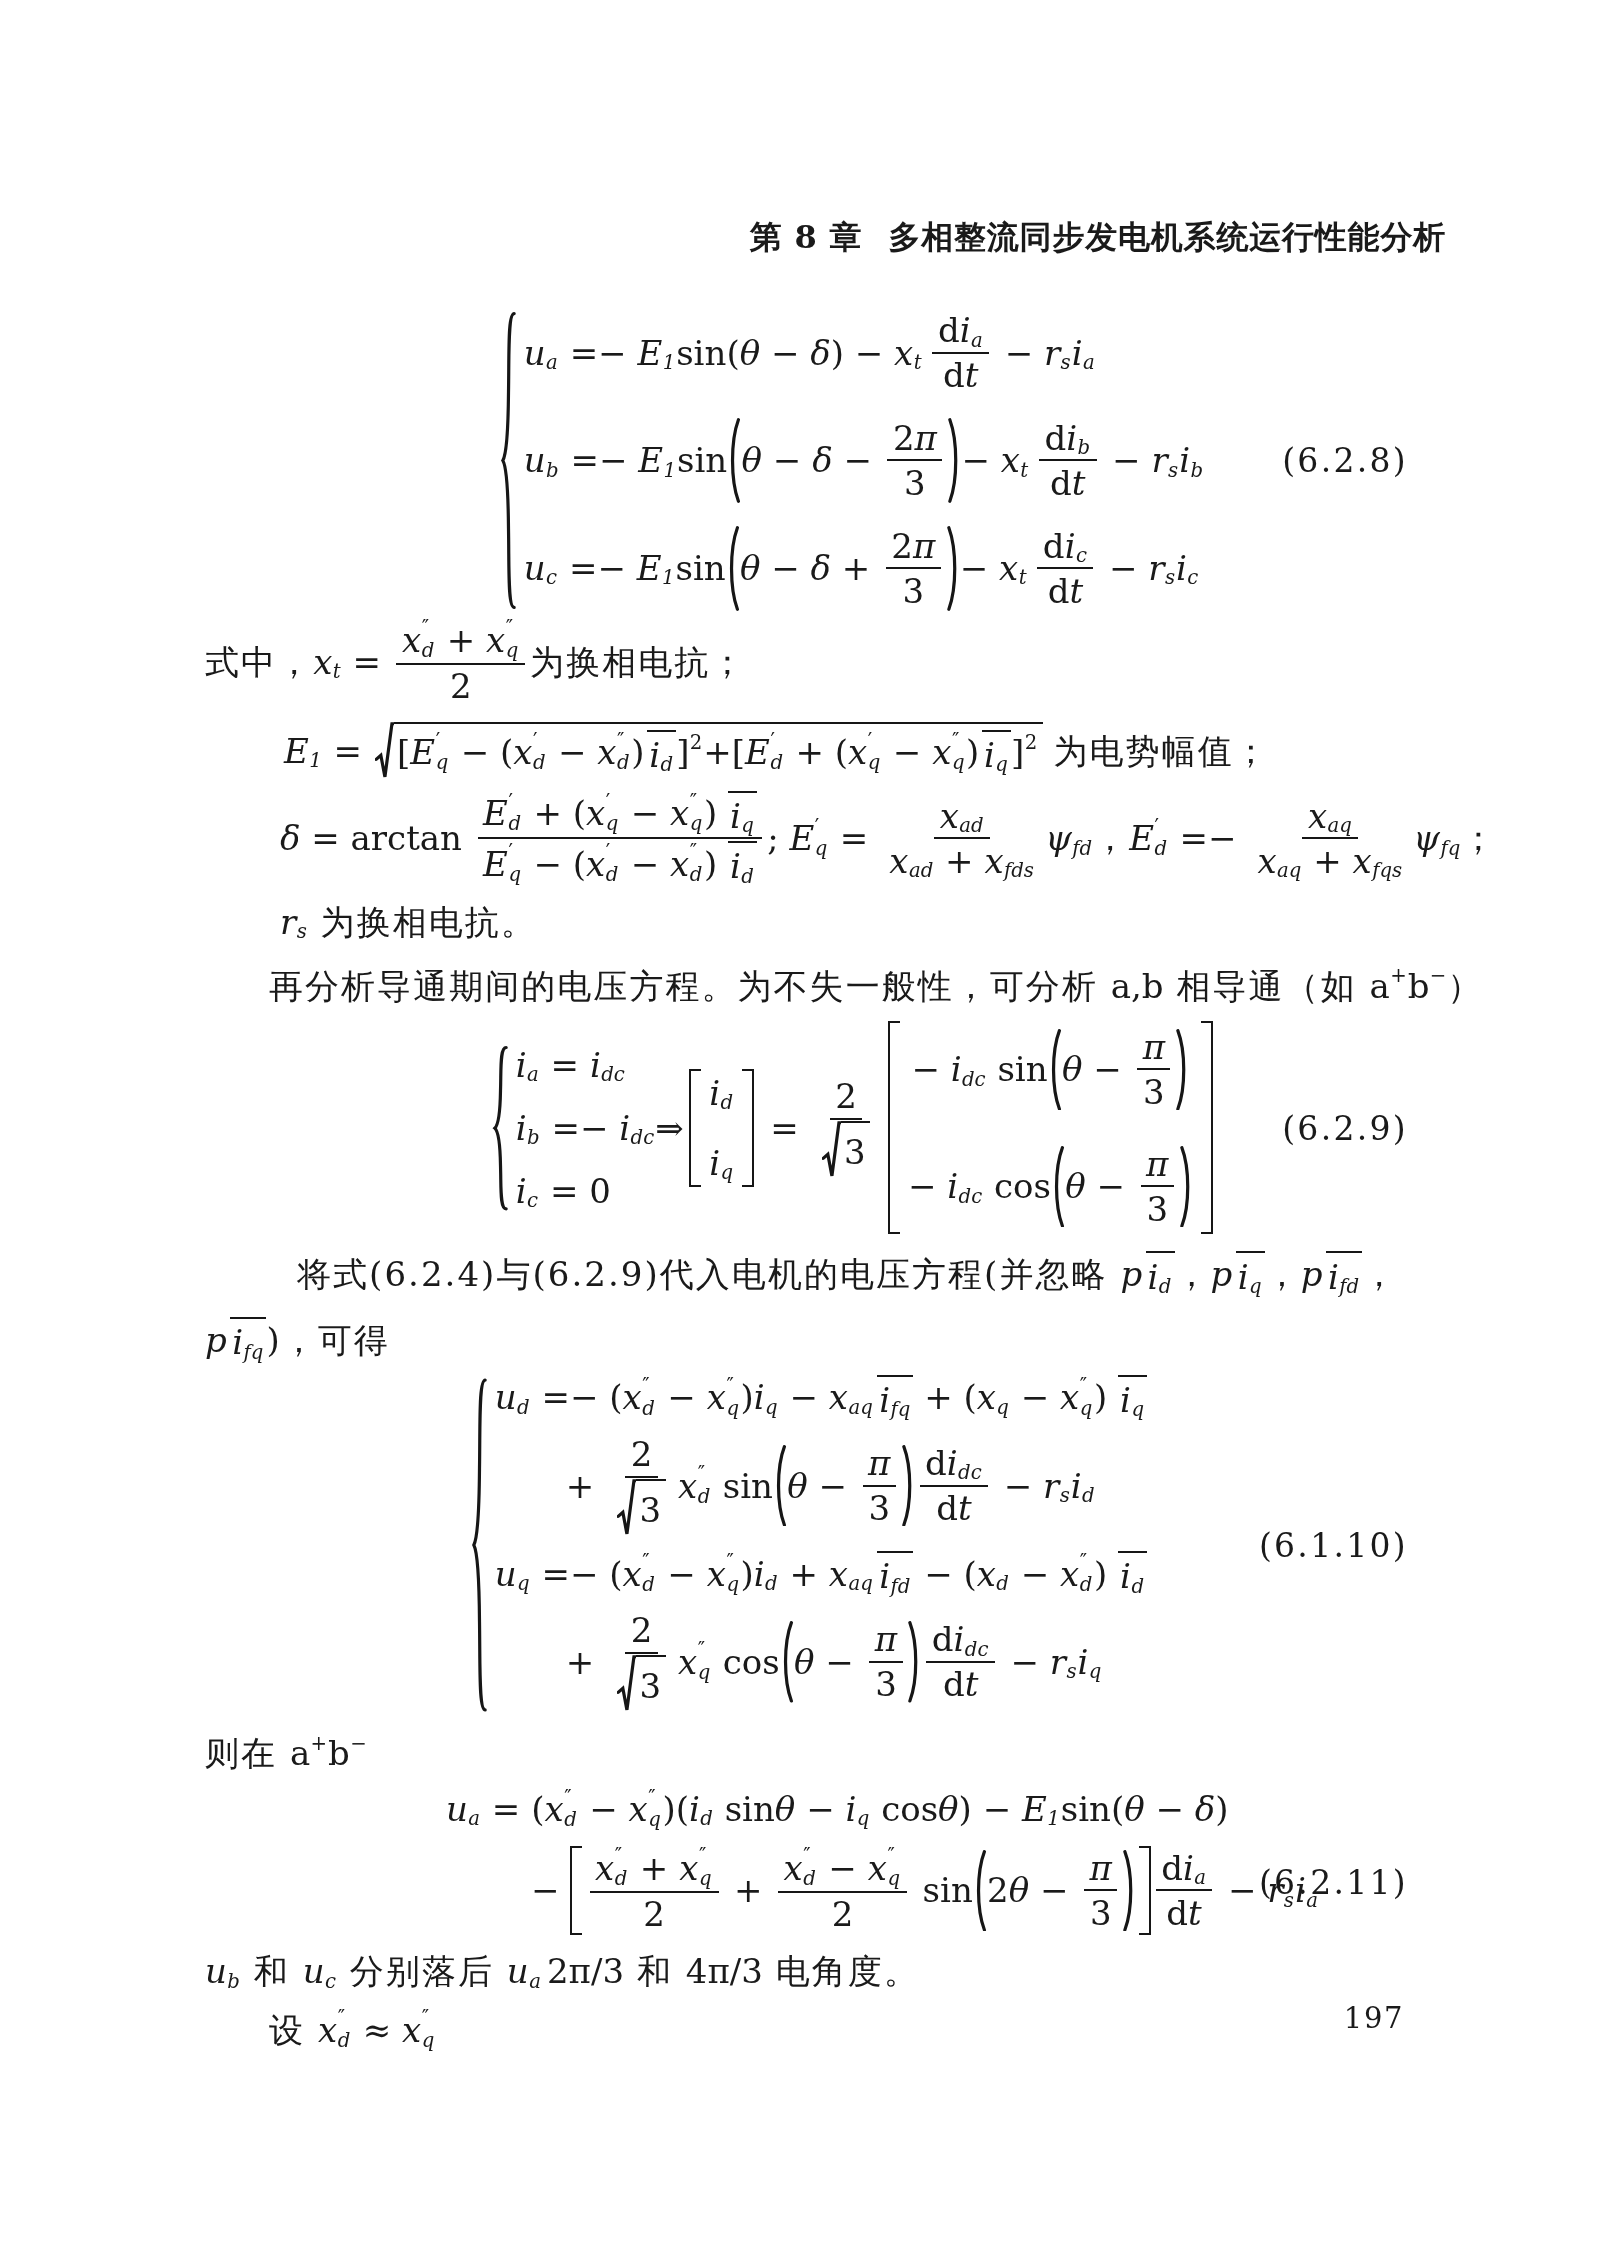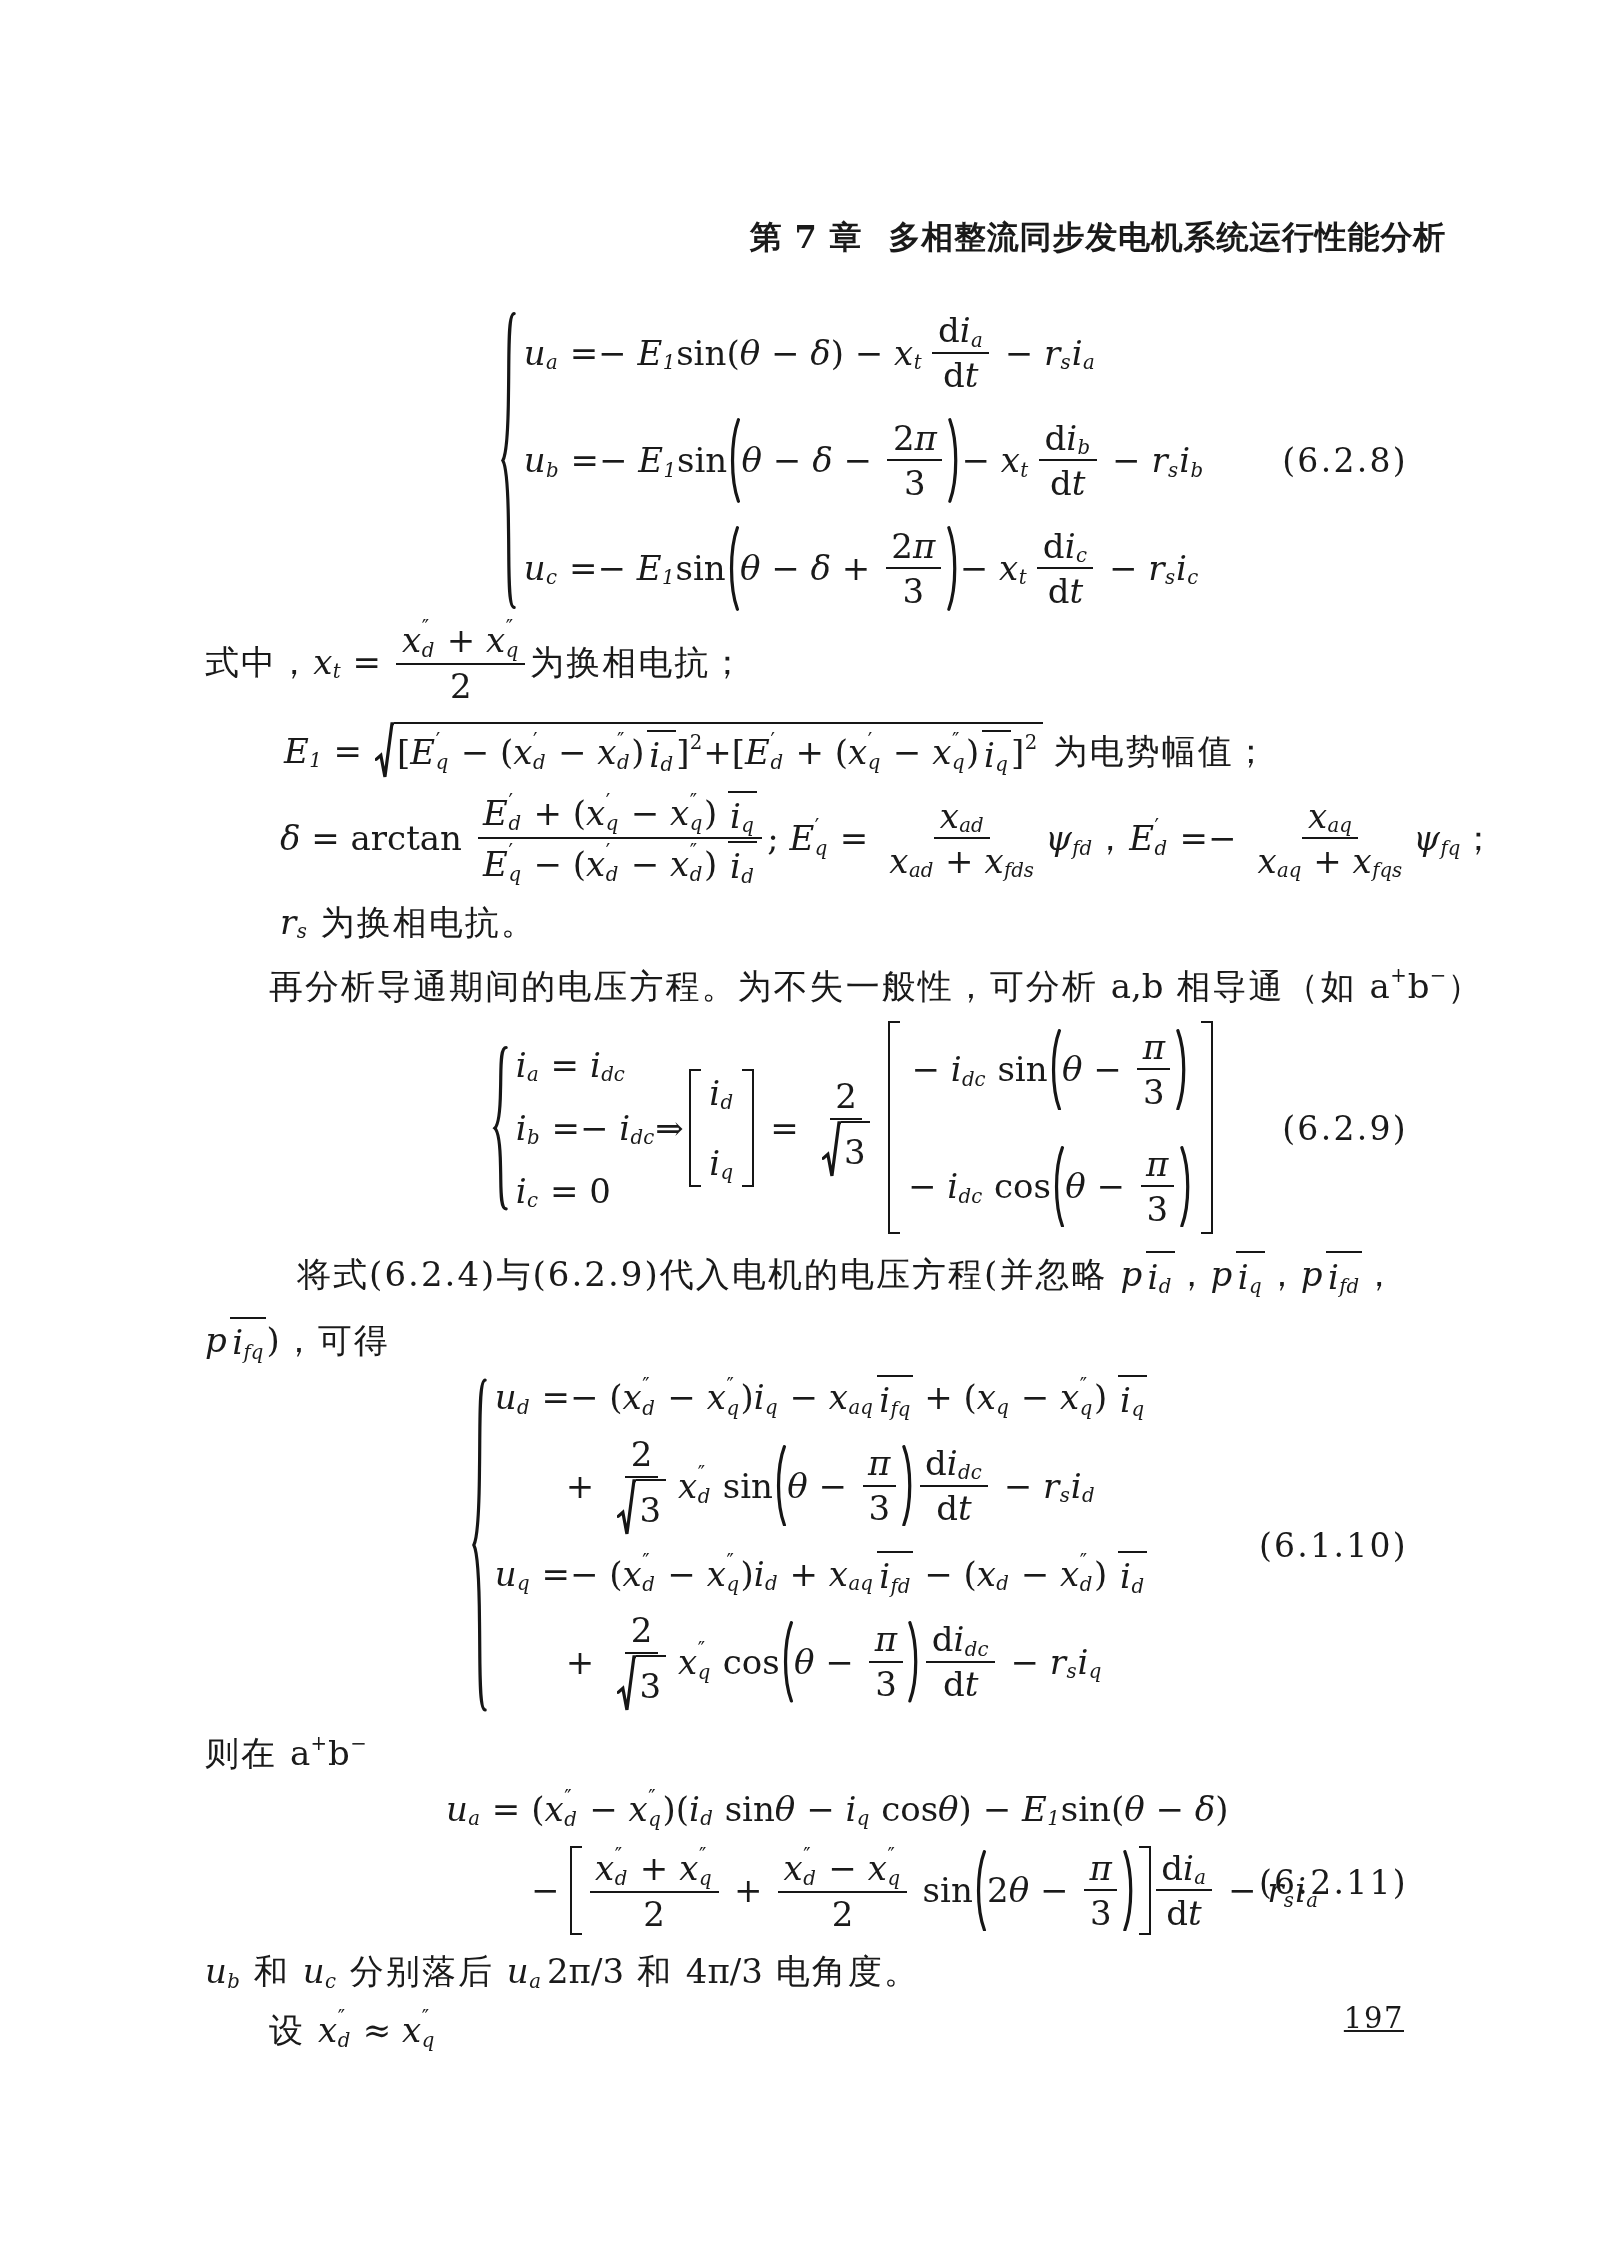--- a/index.html
+++ b/index.html
@@ -3,21 +3,21 @@
 <meta charset="utf-8">
 <title>Book page 197</title>
 <style>
   html,body{margin:0;padding:0;background:#ffffff;}
   .page{position:relative;width:1620px;height:2261px;background:#ffffff;overflow:hidden;
         color:#1a1a1a;font-family:"DejaVu Serif","Liberation Serif",serif;}
   header.running{position:absolute;top:178px;left:0;right:174px;text-align:right;
         font-weight:bold;font-size:32px;letter-spacing:0.8px;white-space:pre;}
   header.running .chap{margin-right:26px;}
   main#content{position:absolute;top:0;left:0;right:0;bottom:0;padding:0 212px 0 205px;}
-  footer.pagefoot{position:absolute;top:2001px;right:216px;font-size:29px;letter-spacing:1.6px;text-decoration:underline;}
+  footer.pagefoot{position:absolute;top:2001px;right:216px;font-size:29px;letter-spacing:1.6px;}
 
   
   .block{position:relative;}
   .mrow{display:flex;align-items:center;white-space:pre;line-height:1.18;}
   .display .mrow, .text-row{font-size:34px;}
   .mt{font-style:normal;}
   .mi{font-style:italic;}
   .mc{font-style:normal;letter-spacing:0.06em;}
   .msub{font-size:.58em;font-style:italic;position:relative;top:.5em;margin:0 .05em 0 .02em;}
   .msup{font-size:.58em;font-style:normal;position:relative;top:-.5em;margin:0 .05em 0 .02em;}
@@ -68,21 +68,21 @@
   .blk-eq-6-2-11 .disp-row:nth-child(2){margin-left:326px;}
   .blk-eq-6-2-11 .eqnum{top:auto;bottom:34px;transform:none;}
   .blk-line-ub{margin-top:15.5px;}
   .blk-line-she{margin:17px 0 0 64px;}
 </style>
 </head>
 <body>
 
 <div class="page">
   <header class="running">
-    <span class="chap">第 7 章</span><span>多相整流同步发电机系统运行性能分析</span>
+    <span class="chap">第 8 章</span><span>多相整流同步发电机系统运行性能分析</span>
   </header>
   <main id="content">
       <div class="block blk-eq-6-2-8 display">
         <div class="disp-col">
           <div class="mrow disp-row"><span class="mcases"><svg viewBox="0 0 24 200" preserveAspectRatio="none" class="msvg" style="width: 0.5em; align-self: stretch; height: auto;">
                 <path d="M20 3 C11 3 13 28 12 55 C11.5 82 9 96 4 100 C9 104 11.5 118 12 145 C13 172 11 197 20 197" fill="none" stroke="#161616" stroke-width="3.2" vector-effect="non-scaling-stroke" stroke-linecap="round"></path>
               </svg><span class="mcases-col"><div class="mrow"><span class="mi">u</span><span class="msub">a</span><span class="mt"> =− </span><span class="mi">E</span><span class="msub">1</span><span class="mt">sin(</span><span class="mi">θ</span><span class="mt"> − </span><span class="mi">δ</span><span class="mt">) − </span><span class="mi">x</span><span class="msub">t</span><span class="msp" style="width: 0.15em;"></span><span class="mfrac"><div class="mrow mnum"><span class="mt">d</span><span class="mi">i</span><span class="msub">a</span></div><div class="mrow mden"><span class="mt">d</span><span class="mi">t</span></div></span><span class="mt"> − </span><span class="mi">r</span><span class="msub">s</span><span class="mi">i</span><span class="msub">a</span></div><div class="mrow"><span class="mi">u</span><span class="msub">b</span><span class="mt"> =− </span><span class="mi">E</span><span class="msub">1</span><span class="mt">sin</span><svg viewBox="0 0 20 100" preserveAspectRatio="none" class="msvg" style="width: 0.42em; height: 2.5em;">
                     <path d="M16 2 C5 27 5 73 16 98" fill="none" stroke="#161616" stroke-width="3.2" vector-effect="non-scaling-stroke" stroke-linecap="round"></path>
                   </svg><span class="mi">θ</span><span class="mt"> − </span><span class="mi">δ</span><span class="mt"> − </span><span class="mfrac"><div class="mrow mnum"><span class="mt">2</span><span class="mi">π</span></div><div class="mrow mden"><span class="mt">3</span></div></span><svg viewBox="0 0 20 100" preserveAspectRatio="none" class="msvg" style="width: 0.42em; height: 2.5em;">
                     <path d="M4 2 C15 27 15 73 4 98" fill="none" stroke="#161616" stroke-width="3.2" vector-effect="non-scaling-stroke" stroke-linecap="round"></path>

